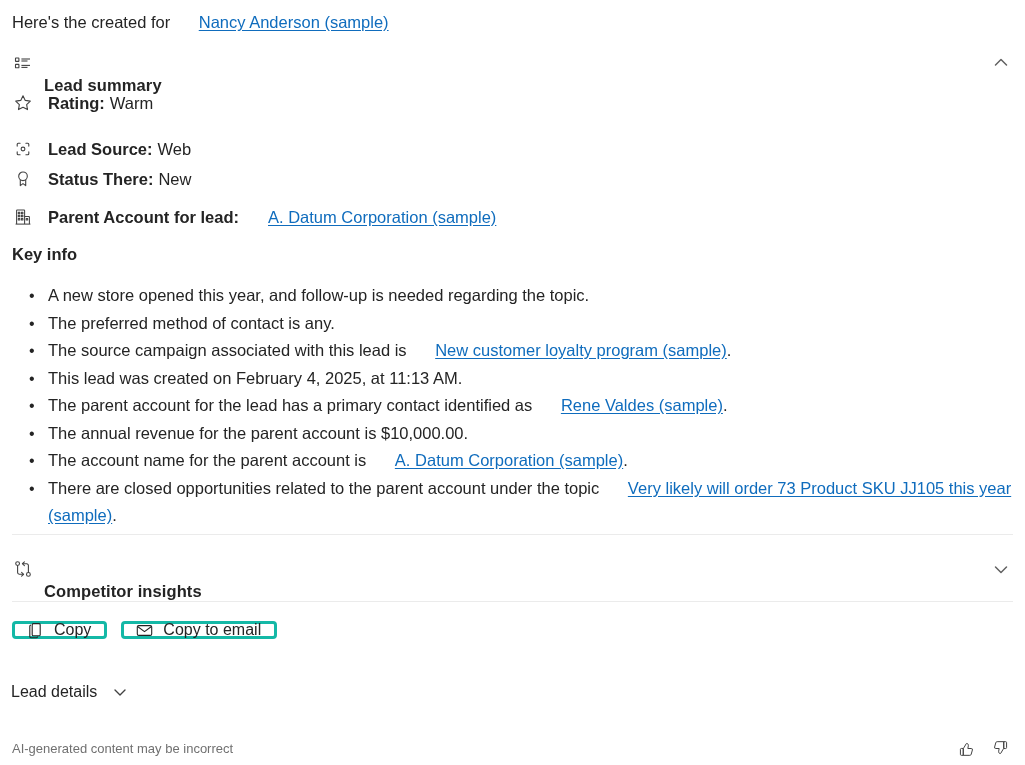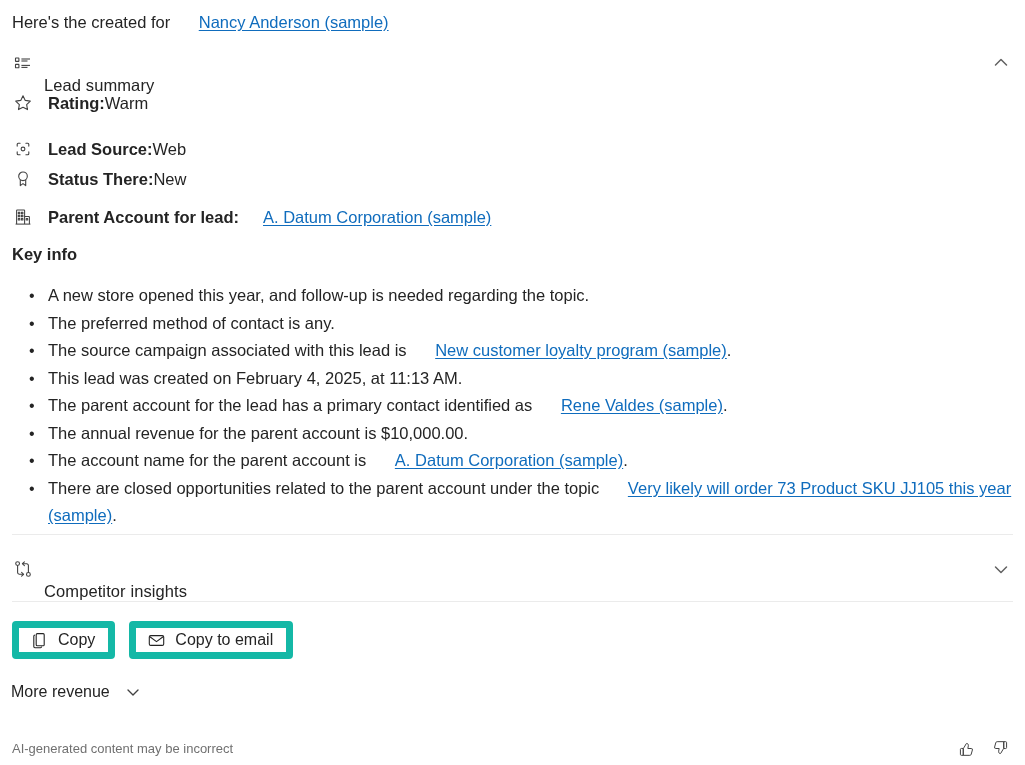--- a/index.html
+++ b/index.html
@@ -55,21 +55,21 @@
     height: 22px;
     flex: 0 0 22px;
     display: flex;
     align-items: center;
     justify-content: center;
     color: #424242;
     margin-right: 10px;
   }
   .sect-head .sh-title {
     font-size: 16.5px;
-    font-weight: normal;
+    font-weight: bold;
     color: #242424;
     letter-spacing: 0.1px;
     margin-top: 44px;
   }
   .sect-head .sh-chev {
     margin-left: auto;
     width: 24px;
     height: 24px;
     display: flex;
     align-items: center;
@@ -96,20 +96,21 @@
     justify-content: center;
     color: #424242;
     margin-right: 14px;
   }
   .detail-row .d-label {
     font-weight: bold;
     color: #242424;
   }
   .detail-row .d-value {
     color: #242424;
+    margin-left: 5px;
   }
 
   
   .keyinfo-title {
     position: absolute;
     left: 12px;
     top: 245px;
     font-size: 16.5px;
     font-weight: bold;
     color: #242424;
@@ -154,23 +155,23 @@
   .btn-row {
     position: absolute;
     left: 12px;
     top: 621px;
     display: flex;
     gap: 14px;
   }
   .btn {
     display: inline-flex;
     align-items: center;
-    height: 38px;
+    height: 18px;
     padding: 0 13px 0 10px;
-    border: 7px solid #14b8a6;
+    border: 3px solid #14b8a6;
     border-radius: 4px;
     background: #ffffff;
     font-size: 16px;
     color: #242424;
     font-family: "Liberation Sans", sans-serif;
     cursor: pointer;
   }
   .btn .b-icon {
     width: 20px;
     height: 20px;
@@ -360,21 +361,21 @@
         <svg width="19" height="19" viewBox="0 0 19 19" fill="none" stroke="currentColor" stroke-width="1.1" stroke-linejoin="round">
           <rect x="2.3" y="4.6" width="14.4" height="9.8" rx="1.4"></rect>
           <polyline points="2.9,5.8 9.5,10.6 16.1,5.8"></polyline>
         </svg>
       </span>
       <span>Copy to email</span>
     </button>
   </div>
 
   <div class="more-details">
-    <span>More revenue</span>
+    <span>Lead details</span>
     <span class="md-chev">
       <svg width="18" height="18" viewBox="0 0 18 18" fill="none" stroke="currentColor" stroke-width="1.35" stroke-linecap="round" stroke-linejoin="round">
         <polyline points="4,7 9,12 14,7"></polyline>
       </svg>
     </span>
   </div>
 
   <div class="footer-note">AI-generated content may be incorrect</div>
   <div class="feedback">
     <span class="fb-btn">

